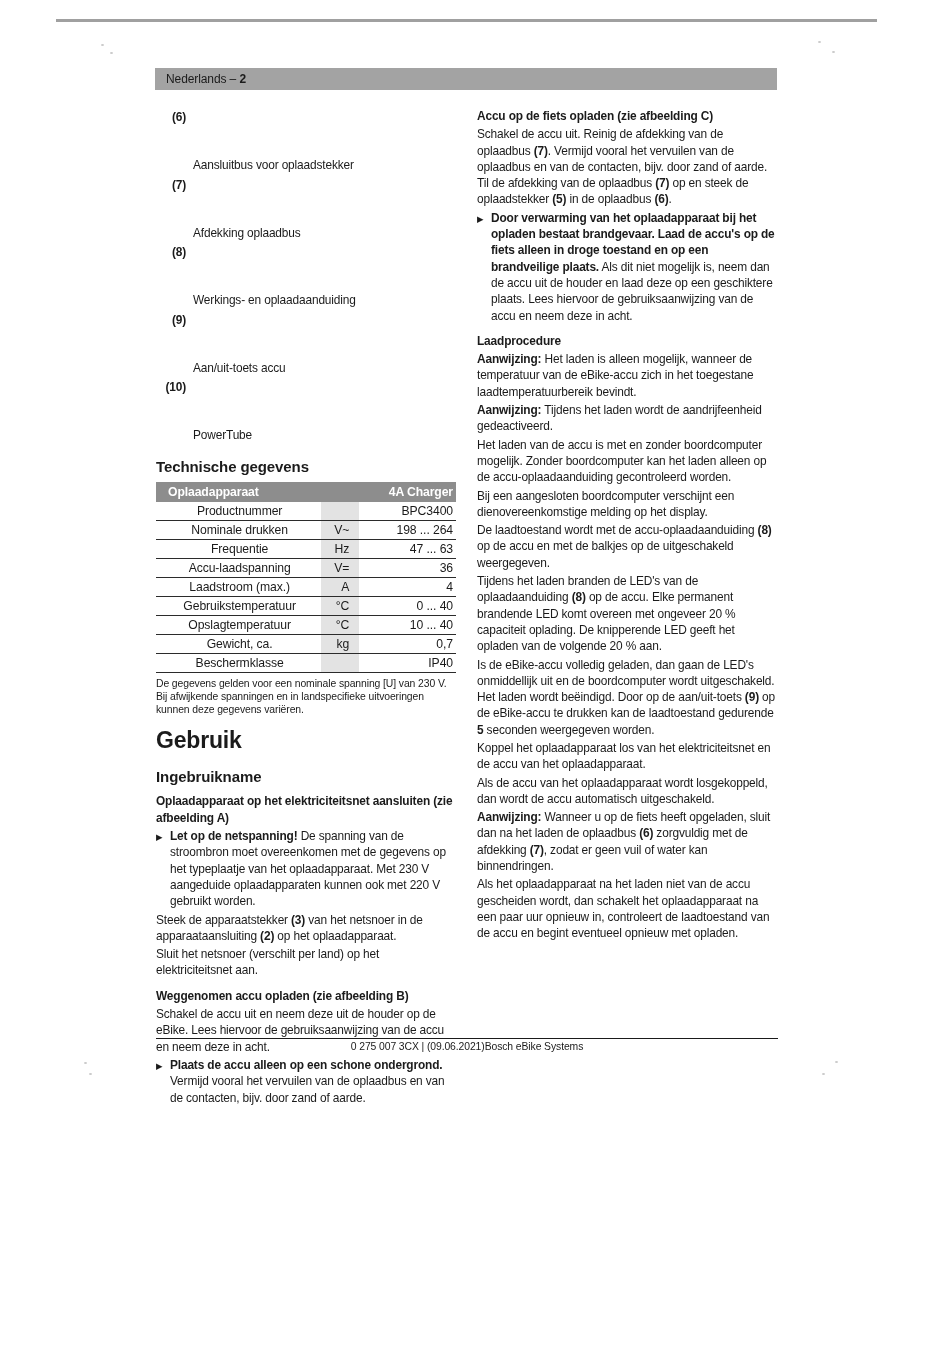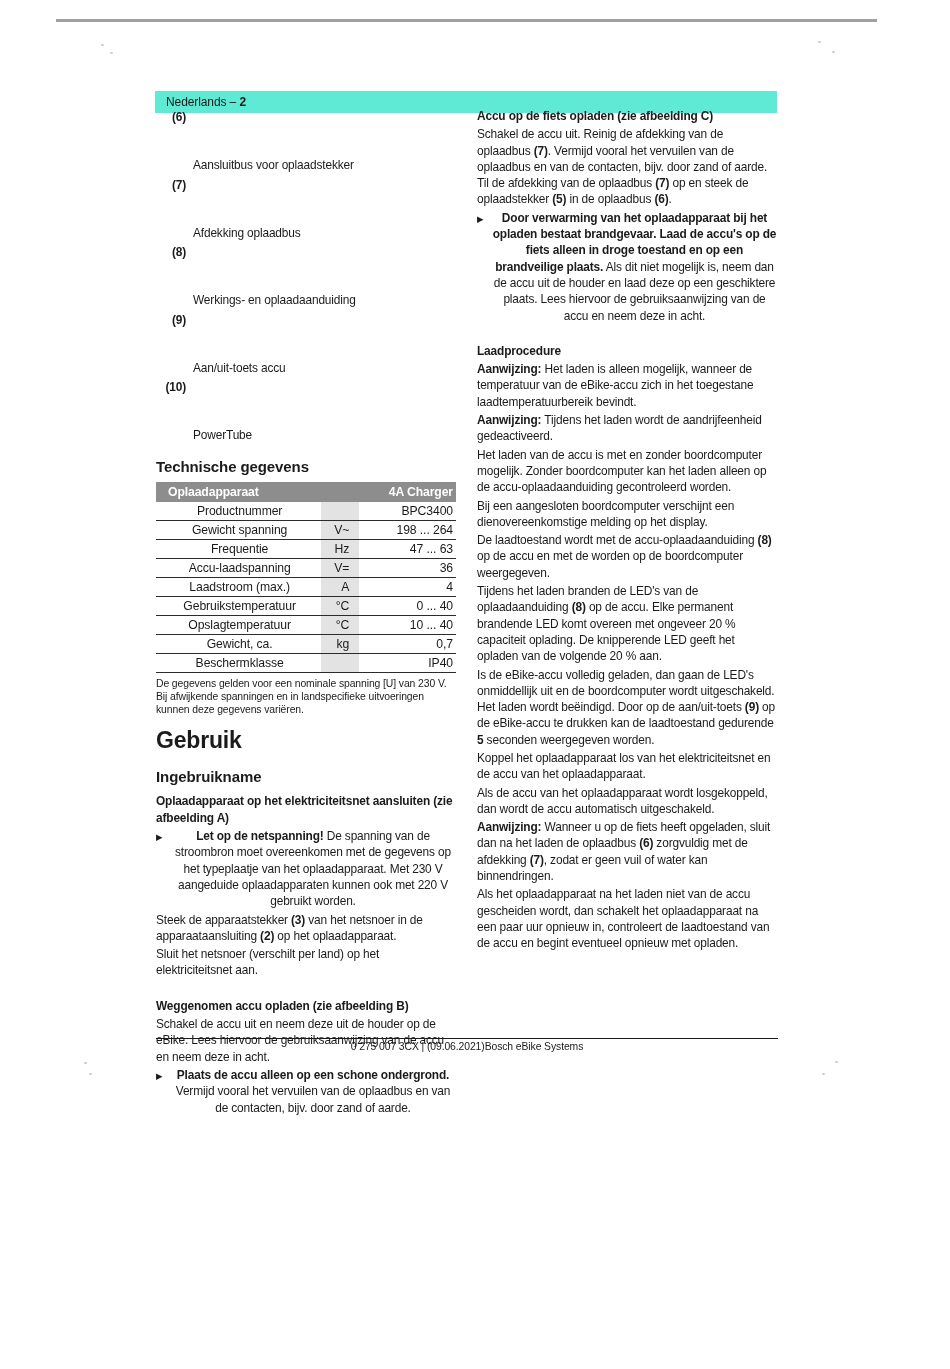--- a/index.html
+++ b/index.html
@@ -5,22 +5,22 @@
   * { box-sizing: border-box; }
   html,body { margin:0; padding:0; background:#ffffff; }
   .page {
     position:relative; width:950px; height:1369px; background:#fff;
     font-family:"Liberation Sans", sans-serif; color:#1b1b1b; overflow:hidden;
   }
   .topbar { position:absolute; left:56px; top:19px; width:821px; height:3px; background:#a0a0a0; }
   .speck { position:absolute; width:3px; height:2px; background:#c9c9c9; border-radius:50%; }
 
   .header-bar {
-    position:absolute; left:155px; top:91px; width:622px; height:22px;
-    background:#5eead4; font-size:12px; line-height:22px; padding-left:11px;
+    position:absolute; left:155px; top:68px; width:622px; height:22px;
+    background:#a3a3a3; font-size:12px; line-height:22px; padding-left:11px;
     letter-spacing:-0.1px;
   }
 
   .col { position:absolute; top:108px; font-size:11.9px; line-height:16.3px; letter-spacing:-0.15px; }
   .col-left  { left:156px; width:300px; }
   .col-right { left:477px; width:301px; }
 
   .part { display:flex; line-height:19.6px; }
   .part .num { flex:none; width:30px; text-align:right; font-weight:bold; }
   .part .lbl { margin-left:7px;margin-top:48px; }
@@ -35,26 +35,26 @@
   table.tech tbody td { height:19px; padding-top:0; padding-bottom:0; white-space:nowrap; }
   .t-label { text-align:center; padding-left:3px; }
   .t-unit  { width:38px; background:#e3e3e3; text-align:right; padding-right:10px; }
   .t-value { text-align:right; padding-right:3px; }
 
   .footnote { font-size:10.4px; line-height:13px; margin-top:4px; letter-spacing:-0.1px; }
 
   .h1 { font-size:23px; line-height:25px; font-weight:bold; margin-top:12px; letter-spacing:-0.2px; }
   .h2 { font-size:15px; line-height:17px; font-weight:bold; margin-top:15px; margin-bottom:8px; letter-spacing:-0.1px; }
 
-  .blocks .h3 { font-weight:bold; margin-top:19px; }
+  .blocks .h3 { font-weight:bold; margin-top:9px; }
   .blocks .p  { margin-top:2px; }
   .blocks .bullet { display:flex; margin-top:2px; }
   .blocks > :first-child { margin-top:0; }
   .bullet .marker { flex:none; width:14px; font-size:8.5px; line-height:16.3px; letter-spacing:0; padding-top:1px; }
-  .bullet .btxt { flex:1;text-align:center; }
+  .bullet .btxt { flex:1; }
 
   .footer-rule { position:absolute; left:156px; top:1038px; width:622px; height:1px; background:#1a1a1a; }
   .footer {
     position:absolute; left:156px; top:1041px; width:622px;
     display:flex; justify-content:center; font-size:10.4px; letter-spacing:-0.1px;
   }
 </style>
 </head>
 <body>
 
@@ -107,21 +107,21 @@
           <th class="h-right">4A Charger</th>
         </tr>
       </thead>
       <tbody id="tech-tbody">
           <tr>
             <td class="t-label">Productnummer</td>
             <td class="t-unit"></td>
             <td class="t-value">BPC3400</td>
           </tr>
           <tr>
-            <td class="t-label">Gewicht spanning</td>
+            <td class="t-label">Nominale drukken</td>
             <td class="t-unit">V~</td>
             <td class="t-value">198 ... 264</td>
           </tr>
           <tr>
             <td class="t-label">Frequentie</td>
             <td class="t-unit">Hz</td>
             <td class="t-value">47 ... 63</td>
           </tr>
           <tr>
             <td class="t-label">Accu-laadspanning</td>
@@ -185,21 +185,21 @@
         <div class="p"><span>Schakel de accu uit. Reinig de afdekking van de oplaadbus </span><b>(7)</b><span>. Vermijd vooral het vervuilen van de oplaadbus en van de contacten, bijv. door zand of aarde. Til de afdekking van de oplaadbus </span><b>(7)</b><span> op en steek de oplaadstekker </span><b>(5)</b><span> in de oplaadbus </span><b>(6)</b><span>.</span></div>
         <div class="bullet">
           <span class="marker">▶</span>
           <div class="btxt"><b>Door verwarming van het oplaadapparaat bij het opladen bestaat brandgevaar. Laad de accu's op de fiets alleen in droge toestand en op een brandveilige plaats.</b><span> Als dit niet mogelijk is, neem dan de accu uit de houder en laad deze op een geschiktere plaats. Lees hiervoor de gebruiksaanwijzing van de accu en neem deze in acht.</span></div>
         </div>
         <div class="h3"><b>Laadprocedure</b></div>
         <div class="p"><b>Aanwijzing:</b><span> Het laden is alleen mogelijk, wanneer de temperatuur van de eBike-accu zich in het toegestane laadtemperatuurbereik bevindt.</span></div>
         <div class="p"><b>Aanwijzing:</b><span> Tijdens het laden wordt de aandrijfeenheid gedeactiveerd.</span></div>
         <div class="p"><span>Het laden van de accu is met en zonder boordcomputer mogelijk. Zonder boordcomputer kan het laden alleen op de accu-oplaadaanduiding gecontroleerd worden.</span></div>
         <div class="p"><span>Bij een aangesloten boordcomputer verschijnt een dienovereenkomstige melding op het display.</span></div>
-        <div class="p"><span>De laadtoestand wordt met de accu-oplaadaanduiding </span><b>(8)</b><span> op de accu en met de worden op de boordcomputer weergegeven.</span></div>
+        <div class="p"><span>De laadtoestand wordt met de accu-oplaadaanduiding </span><b>(8)</b><span> op de accu en met de balkjes op de uitgeschakeld weergegeven.</span></div>
         <div class="p"><span>Tijdens het laden branden de LED's van de oplaadaanduiding </span><b>(8)</b><span> op de accu. Elke permanent brandende LED komt overeen met ongeveer 20 % capaciteit oplading. De knipperende LED geeft het opladen van de volgende 20 % aan.</span></div>
         <div class="p"><span>Is de eBike-accu volledig geladen, dan gaan de LED's onmiddellijk uit en de boordcomputer wordt uitgeschakeld. Het laden wordt beëindigd. Door op de aan/uit-toets </span><b>(9)</b><span> op de eBike-accu te drukken kan de laadtoestand gedurende </span><b>5</b><span> seconden weergegeven worden.</span></div>
         <div class="p"><span>Koppel het oplaadapparaat los van het elektriciteitsnet en de accu van het oplaadapparaat.</span></div>
         <div class="p"><span>Als de accu van het oplaadapparaat wordt losgekoppeld, dan wordt de accu automatisch uitgeschakeld.</span></div>
         <div class="p"><b>Aanwijzing:</b><span> Wanneer u op de fiets heeft opgeladen, sluit dan na het laden de oplaadbus </span><b>(6)</b><span> zorgvuldig met de afdekking </span><b>(7)</b><span>, zodat er geen vuil of water kan binnendringen.</span></div>
         <div class="p"><span>Als het oplaadapparaat na het laden niet van de accu gescheiden wordt, dan schakelt het oplaadapparaat na een paar uur opnieuw in, controleert de laadtoestand van de accu en begint eventueel opnieuw met opladen.</span></div>
       </div>
   </div>
 
   <div class="footer-rule"></div>

